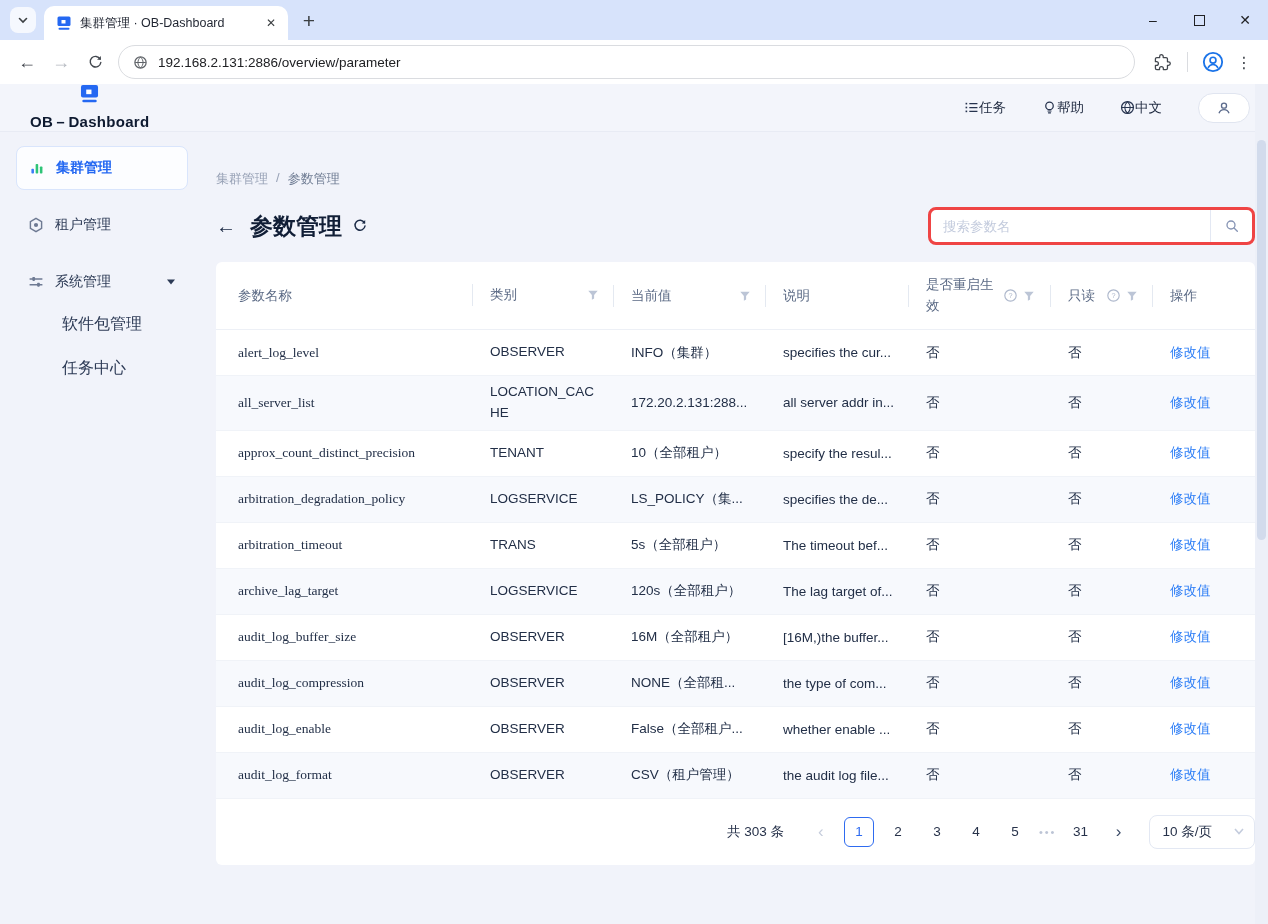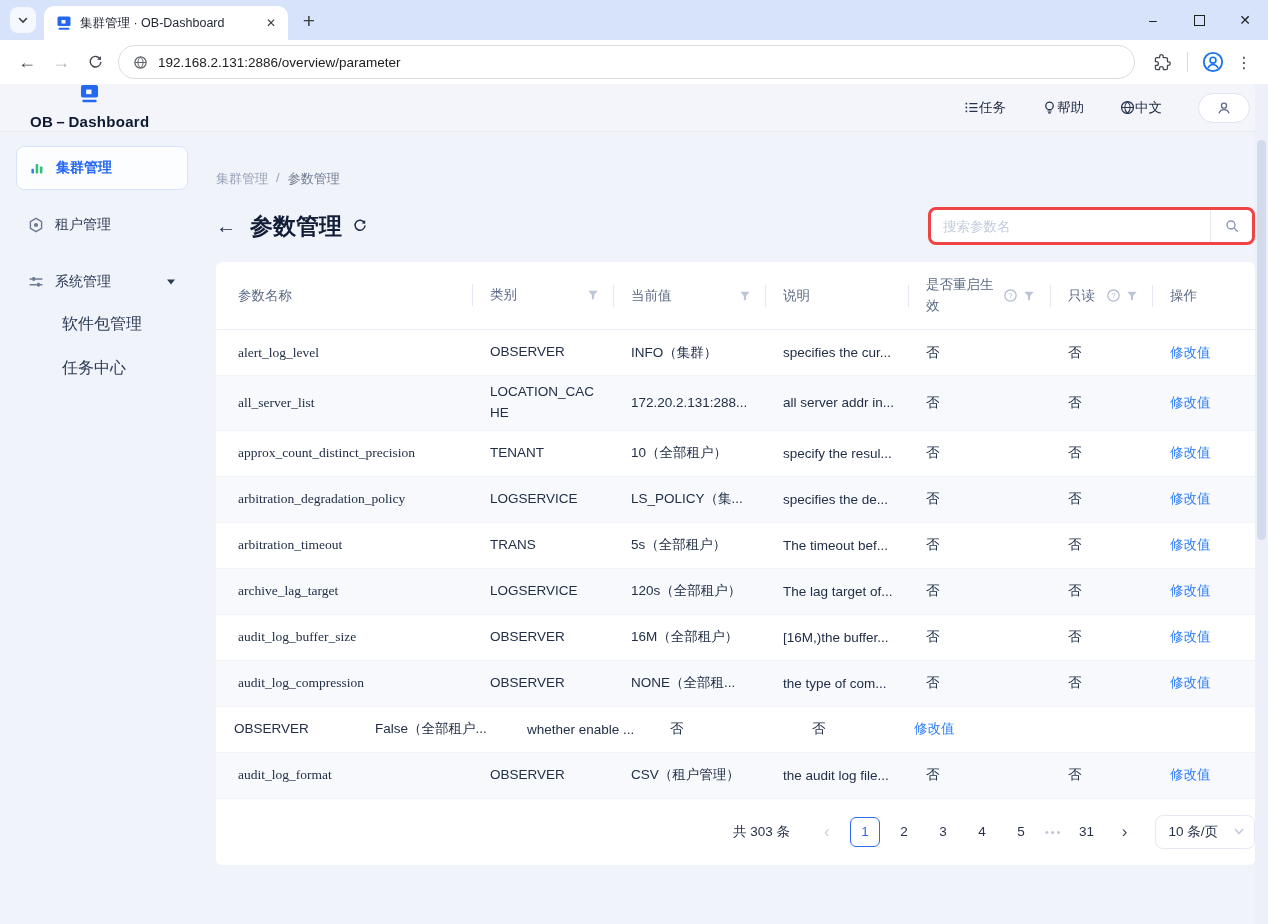--- a/index.html
+++ b/index.html
@@ -102,21 +102,21 @@
   .pg-total { margin-right:14px; }
   .pg-arrow { width:28px; height:28px; display:flex; align-items:center; justify-content:center;
     font-size:17px; cursor:pointer; }
   .pg-prev { color:#c6cddc; }
   .pg-next { color:#3a4a66; }
   .pg-num { min-width:30px; height:30px; display:flex; align-items:center; justify-content:center;
     border-radius:6px; cursor:pointer; }
   .pg-num.active { border:1px solid #2e6bf0; color:#2e6bf0; background:#fff; }
   .pg-dots { color:#bcc4d5; font-size:11px; letter-spacing:2px; cursor:pointer; }
   .size-select { margin-left:8px; height:34px; background:#fff; border:1px solid #e3e8f3; border-radius:8px;
-    display:flex; align-items:center; gap:16px; padding:0 10px 0 12px; cursor:pointer; }
+    display:flex; align-items:center; gap:22px; padding:0 10px 0 12px; cursor:pointer; }
 
   
   .scrollbar { position:absolute; right:0; top:84px; width:13px; height:840px; background:#edf0f8; }
   .scroll-thumb { position:absolute; left:2px; top:56px; width:9px; height:400px; background:#d2dbec; border-radius:5px; }
 </style>
 </head>
 <body>
 
 <div>
   <div class="tab-strip">
@@ -415,20 +415,21 @@
           <div class="td c-cat">OBSERVER</div>
           <div class="td c-val">NONE（全部租...</div>
           <div class="td c-desc">the type of com...</div>
           <div class="td c-restart">否</div>
           <div class="td c-read">否</div>
           <div class="td c-act">
               <a class="link">修改值</a>
             </div>
         </div>
           <div class="trow">
+          <div class="td c-name">audit_log_enable</div>
           <div class="td c-cat">OBSERVER</div>
           <div class="td c-val">False（全部租户...</div>
           <div class="td c-desc">whether enable ...</div>
           <div class="td c-restart">否</div>
           <div class="td c-read">否</div>
           <div class="td c-act">
               <a class="link">修改值</a>
             </div>
         </div>
           <div class="trow">

